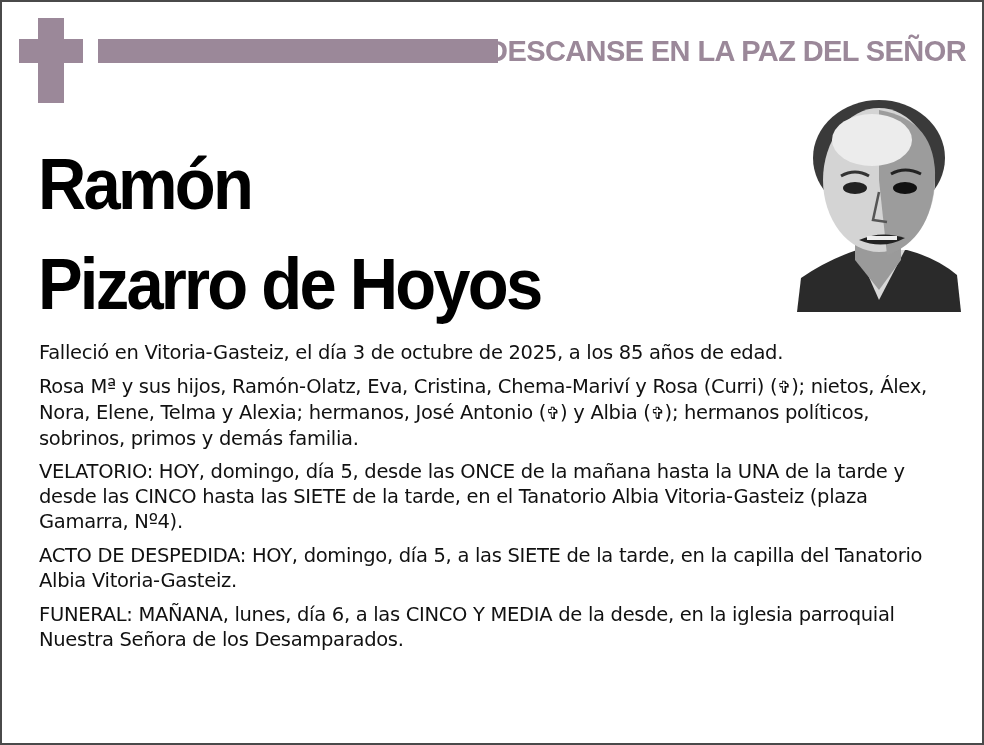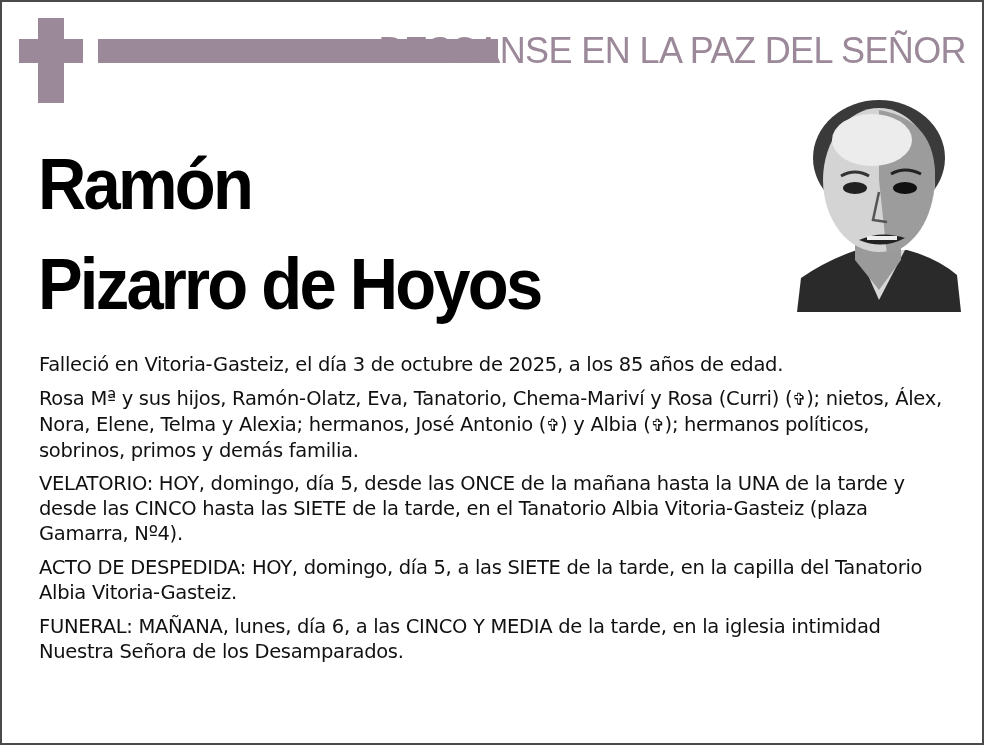--- a/index.html
+++ b/index.html
@@ -12,37 +12,37 @@
     background: #ffffff;
     font-family: "DejaVu Sans", sans-serif;
     color: #111111;
   }
   .cross-v { position: absolute; left: 36px; top: 16px; width: 26px; height: 85px; background: var(--accent); }
   .cross-h { position: absolute; left: 17px; top: 37px; width: 64px; height: 24px; background: var(--accent); }
   .header-bar { position: absolute; left: 96px; top: 37px; width: 400px; height: 24px; background: var(--accent); }
   .header-text {
     position: absolute; right: 16px; top: 30px;
     font-family: "Liberation Sans", sans-serif;
-    font-weight: normal; font-size: 36px; letter-spacing: -0.6px;
+    font-weight: bold; font-size: 29px; letter-spacing: -0.6px;
     color: var(--accent); white-space: nowrap; line-height: 38px;
   }
   .name {
     position: absolute; left: 36px; top: 132px;
     font-family: "Liberation Sans", sans-serif;
     font-weight: bold; font-size: 72px; line-height: 100px;
     letter-spacing: -3px; color: #000000;
     transform: scaleX(0.93); transform-origin: left top;
   }
   .name div { white-space: nowrap; }
   .photo {
     position: absolute; left: 795px; top: 98px; width: 164px; height: 212px;
     overflow: hidden; background: #ffffff;
   }
   .body {
-    position: absolute; left: 37px; top: 350px; width: 920px;
+    position: absolute; left: 37px; top: 338px; width: 920px;
     font-size: 19.5px; line-height: 25px; letter-spacing: -0.3px;
   }
   .body p { margin: 0 0 9px 0; }
   .body p.bold { font-weight: normal; }
   .body p.tight { margin-bottom: 8px; }
   .cross-glyph { font-size: 17px; }
 </style>
 </head>
 <body>
 
@@ -79,18 +79,18 @@
 
       <path d="M82 92 L76 120 L90 122" stroke="#555" stroke-width="2.5" fill="none"></path>
 
       <path d="M62 140 Q84 130 108 138 Q86 150 62 140 Z" fill="#222"></path>
       <rect x="70" y="136" width="30" height="4" fill="#eee"></rect>
     </svg>
   </div>
 
   <div class="body">
     <p>Falleció en Vitoria-Gasteiz, el día 3 de octubre de 2025, a los 85 años de edad.</p>
-    <p class="tight"><span>Rosa Mª y sus hijos, Ramón-Olatz, Eva, Tanatorio, Chema-Mariví y Rosa (Curri) (</span><span class="cross-glyph">✞</span><span>); nietos, Álex, Nora, Elene, Telma y Alexia; hermanos, José Antonio (</span><span class="cross-glyph">✞</span><span>) y Albia (</span><span class="cross-glyph">✞</span><span>); hermanos políticos, sobrinos, primos y demás familia.</span></p>
+    <p class="tight"><span>Rosa Mª y sus hijos, Ramón-Olatz, Eva, Cristina, Chema-Mariví y Rosa (Curri) (</span><span class="cross-glyph">✞</span><span>); nietos, Álex, Nora, Elene, Telma y Alexia; hermanos, José Antonio (</span><span class="cross-glyph">✞</span><span>) y Albia (</span><span class="cross-glyph">✞</span><span>); hermanos políticos, sobrinos, primos y demás familia.</span></p>
     <p class="bold">VELATORIO: HOY, domingo, día 5, desde las ONCE de la mañana hasta la UNA de la tarde y desde las CINCO hasta las SIETE de la tarde, en el Tanatorio Albia Vitoria-Gasteiz (plaza Gamarra, Nº4).</p>
     <p class="bold">ACTO DE DESPEDIDA: HOY, domingo, día 5, a las SIETE de la tarde, en la capilla del Tanatorio Albia Vitoria-Gasteiz.</p>
-    <p class="bold">FUNERAL: MAÑANA, lunes, día 6, a las CINCO Y MEDIA de la tarde, en la iglesia intimidad Nuestra Señora de los Desamparados.</p>
+    <p class="bold">FUNERAL: MAÑANA, lunes, día 6, a las CINCO Y MEDIA de la desde, en la iglesia parroquial Nuestra Señora de los Desamparados.</p>
   </div>
 </div>
 
 </body></html>

